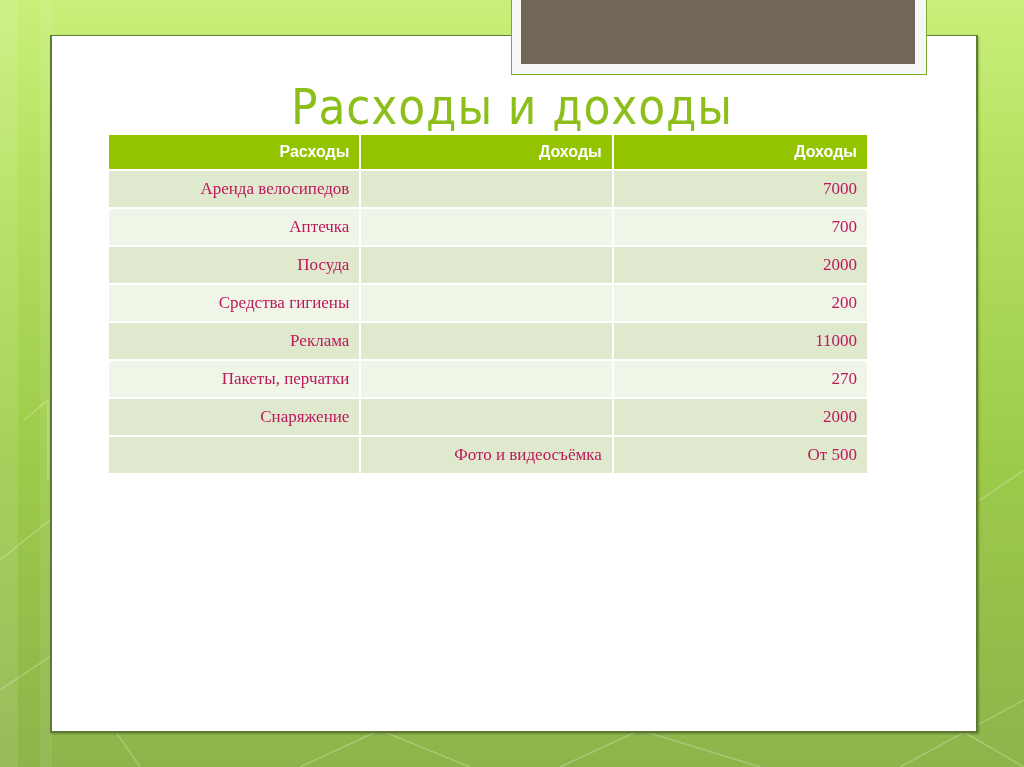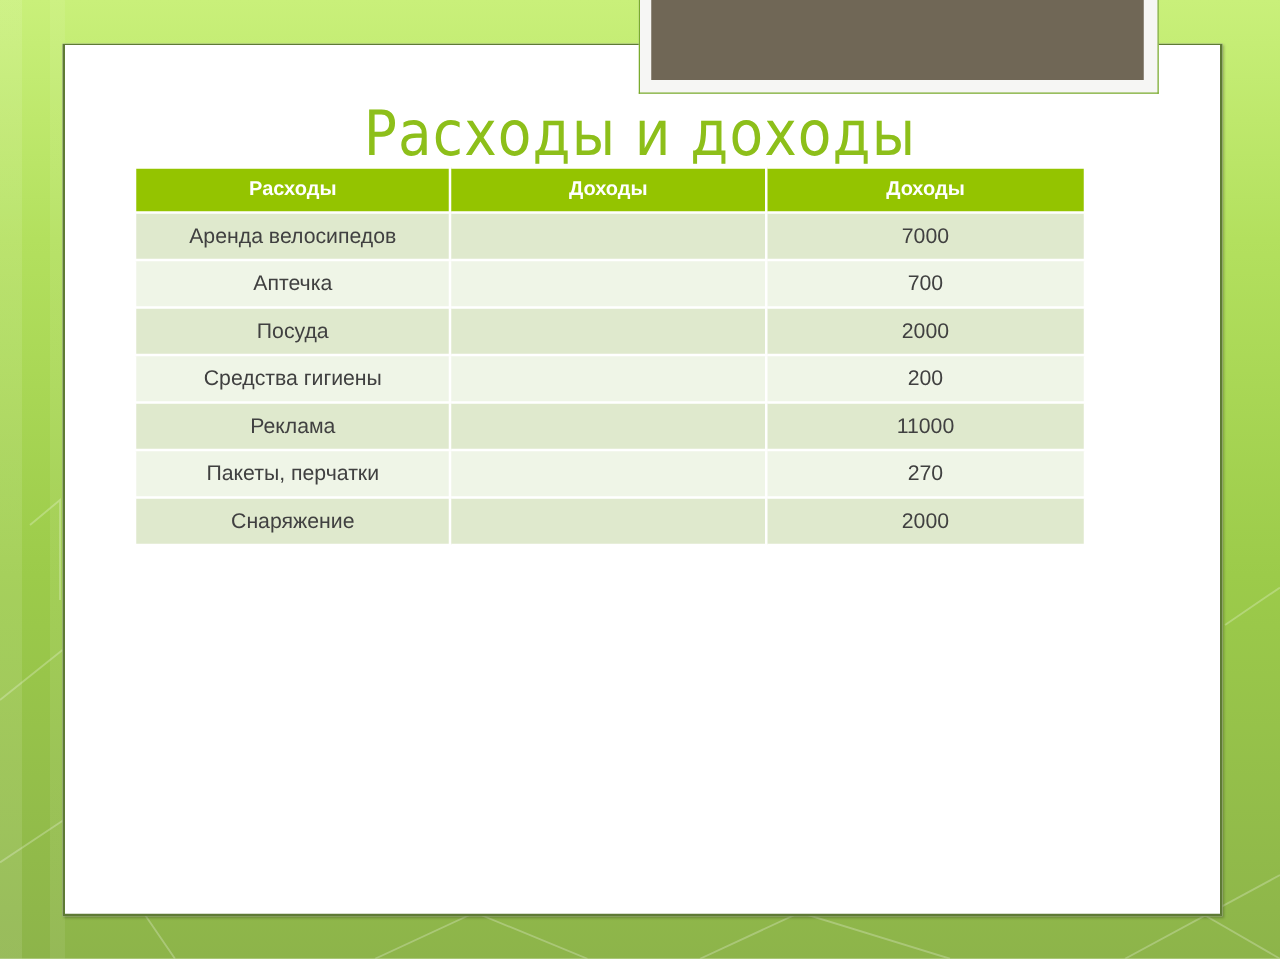--- a/index.html
+++ b/index.html
@@ -33,26 +33,26 @@
   .title {
     position:absolute; left:0; top:78px; width:1024px; text-align:center;
     font-size:50px; color:#8dbf1a; font-weight:normal; letter-spacing:1px;
     font-family: "DejaVu Sans", sans-serif; transform: scaleX(0.88);
   }
   table.data-table {
     position:absolute; left:107px; top:133px; width:762px;
     border-collapse:collapse; font-size:17px;
   }
   table.data-table th, table.data-table td {
-    border:2px solid #ffffff; padding:0 10px; text-align:center; vertical-align:middle;
+    border:2px solid #ffffff; padding:0 10px; text-align:right; vertical-align:middle;
   }
   table.data-table th {
     background:#94c400; color:#ffffff; font-weight:bold; height:34px; font-size:16px;
   }
-  table.data-table td { color:#404040; height:36px; line-height:24px; }
+  table.data-table td { color:#be185d; height:36px; line-height:24px;font-family:Liberation Serif, serif; }
   table.data-table tr.odd td { background:#dfe9cd; }
   table.data-table tr.even td { background:#eff5e7; }
   tr.tall td { height:80px; }
   col.c1 { width:253px; } col.c2 { width:253px; } col.c3 { width:256px; }
 </style>
 </head>
 <body>
 
 <div class="bg-stripes"></div>
 <svg class="bg-lines" width="1024" height="767">
@@ -118,14 +118,19 @@
     <tr class="even">
       <td>Пакеты, перчатки</td>
       <td></td>
       <td>270</td>
     </tr>
     <tr class="odd">
       <td>Снаряжение</td>
       <td></td>
       <td>2000</td>
     </tr>
+    <tr class="odd">
+      <td></td>
+      <td>Фото и видеосъёмка</td>
+      <td>От 500</td>
+    </tr>
   </tbody>
 </table>
 
 </body></html>

